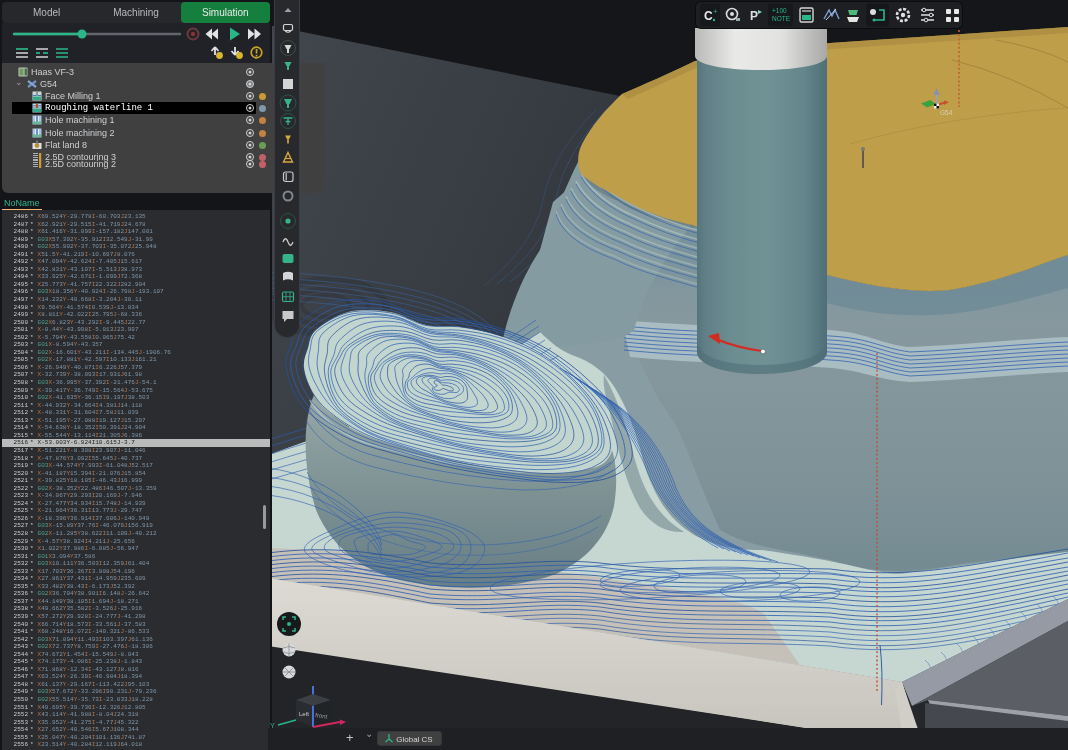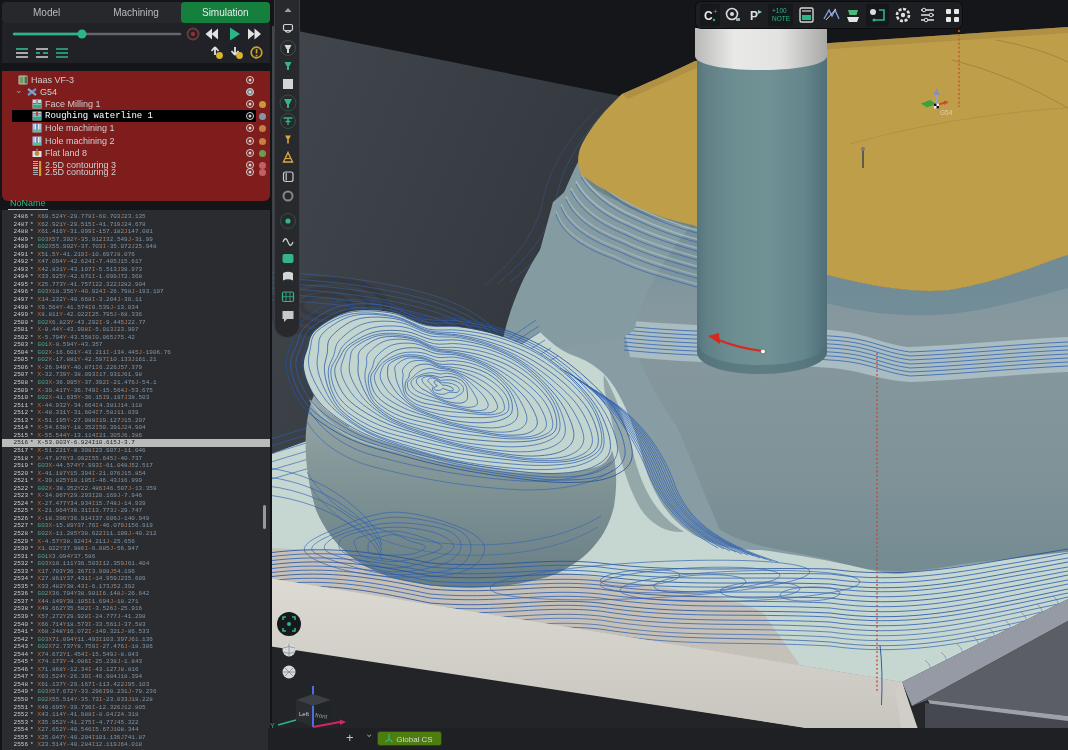--- a/index.html
+++ b/index.html
@@ -2,52 +2,52 @@
 <html><head><meta charset="utf-8">
 <style>
 * { margin:0; padding:0; box-sizing:border-box; }
 html,body { width:1068px; height:750px; overflow:hidden; background:#141518; font-family:"Liberation Sans", sans-serif; }
 .stage { position:absolute; left:0; top:0; width:1068px; height:750px; }
 .panel { position:absolute; left:0; top:0; width:272px; height:750px; background:#141518; z-index:5; }
 .tabs { position:absolute; left:2px; top:2px; width:268px; height:21px; background:#26282c; border-radius:4px; display:flex; }
 .tab { flex:1; text-align:center; font-size:10px; color:#b9bbbe; line-height:21px; }
 .tab.active { background:#15803d; color:#e8e9ea; border-radius:4px; }
 .controls { position:absolute; left:2px; top:23px; width:268px; height:40px; background:#202227; }
-.tree { position:absolute; left:2px; top:63px; width:268px; height:130px; background:#7f1d1d; border-radius:0 0 6px 6px;margin-top:8px; }
+.tree { position:absolute; left:2px; top:63px; width:323px; height:130px; background:#404040; border-radius:0 0 6px 6px; }
 .trow { position:absolute; left:0; width:268px; height:12.2px; font-size:9px; color:#cdcfd1; }
 .trow.hl { background:linear-gradient(90deg, rgba(0,0,0,0) 10px, #000 10px, #000 254px, rgba(0,0,0,0) 254px);font-family:Liberation Mono, monospace; }
 .trow.hl .tlabel { color:#fff; }
 .ticon { position:absolute; top:1px; }
 .ticon svg { display:block; }
 .tlabel { position:absolute; top:1.2px; white-space:nowrap; }
 .chev { position:absolute; left:13px; top:-1px; color:#9aa0a6; font-size:9px; }
 .eye { position:absolute; right:16px; top:2px; width:8px; height:8px; border:1.3px solid #d2d4d6; border-radius:50%; }
 .eye::after { content:''; position:absolute; left:50%; top:50%; transform:translate(-50%,-50%); width:3px; height:3px; background:#d2d4d6; border-radius:50%; }
 .eye.eyef2 { background:#7a7d81; }
 .dot { position:absolute; right:4px; top:3px; width:7px; height:7px; border-radius:50%; }
-.noname { position:absolute; left:8px; top:198px; color:#2bb687; font-size:9px; border-bottom:2px solid #fdba74; padding:0 2px 1px 2px; }
+.noname { position:absolute; left:2px; top:198px; color:#2bb687; font-size:9px; border-bottom:2px solid #fdba74; padding:0 2px 1px 2px; }
 .gcode { position:absolute; left:2px; top:210px; width:268px; height:540px; background:#2a2c2f; font-family:"Liberation Mono", monospace; font-size:6px; overflow:hidden; padding-top:3px; }
 .gl { height:7.55px; line-height:7.55px; white-space:nowrap; color:#8095a8; }
 .gl .num { display:inline-block; width:18px; text-align:right; color:#c9cbcd; margin-left:8px; }
 .gl .st { color:#c9cbcd; margin:0 4px 0 2px; }
 .gl b { font-weight:normal; }
 .gl .l { color:#bd7140; }
 .gl .g { color:#55a08d; }
 .gl .n { color:#8095a8; }
 .gl.hl { background:#b9bcba; }
 .gl.hl .num, .gl.hl .st, .gl.hl .l, .gl.hl .g, .gl.hl .n { color:#1e1f22; }
 .sb { position:absolute; right:4px; top:295px; width:3px; height:24px; background:#97999c; border-radius:2px; }
 .strip { position:absolute; left:274px; top:0; width:26px; height:338px; background:#27292d; border:1px solid #3a3d42; border-top:none; border-radius:0 0 13px 13px; z-index:6; }
 .toolbar { position:absolute; left:696px; top:2px; width:266px; height:26px; background:#1d1f23; border-radius:5px; box-shadow:0 0 0 1px #0b0c0e; z-index:6; }
 .pill { position:absolute; left:276px; top:610px; width:26px; height:80px; z-index:6; }
 .navcube { position:absolute; left:268px; top:686px; width:80px; height:56px; z-index:6; }
 .bottombar { position:absolute; left:268px; top:728px; width:800px; height:22px; background:#1e2023; z-index:6; }
 .plus { position:absolute; left:78px; top:2px; color:#c2c4c6; font-size:13px; }
 .chevdn { position:absolute; left:97px; top:0px; color:#9a9da0; font-size:10px; }
-.gcs { position:absolute; left:109px; top:3px; height:15px; background:#4d7c0f; border:1px solid #33363a; border-radius:3px; color:#d5d6d8; font-size:8px; padding:1px 8px 0 6px; }
+.gcs { position:absolute; left:109px; top:3px; height:15px; background:#404040; border:1px solid #33363a; border-radius:3px; color:#d5d6d8; font-size:8px; padding:1px 8px 0 6px; }
 </style></head>
 <body>
 <div class="stage">
 
 <svg width="1068" height="750" viewBox="0 0 1068 750" style="position:absolute;left:0;top:0">
 <defs>
 <linearGradient id="tableg" x1="0" y1="0" x2="1" y2="0.5">
  <stop offset="0" stop-color="#42464d"></stop>
           <stop offset="0.5" stop-color="#3a3e45"></stop>
           <stop offset="1" stop-color="#32363d"></stop>

